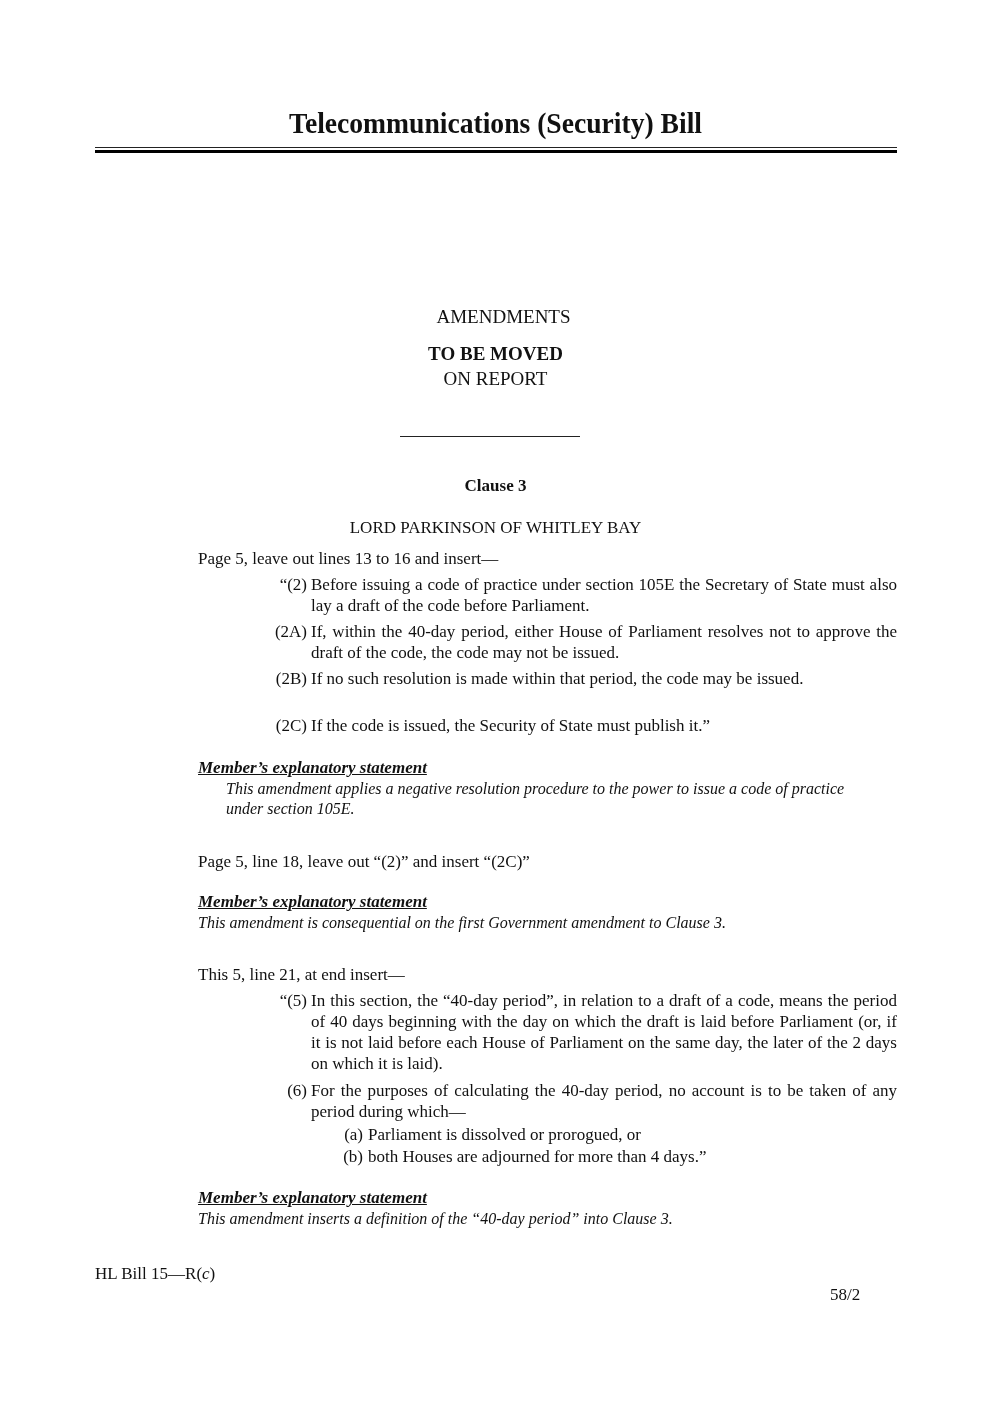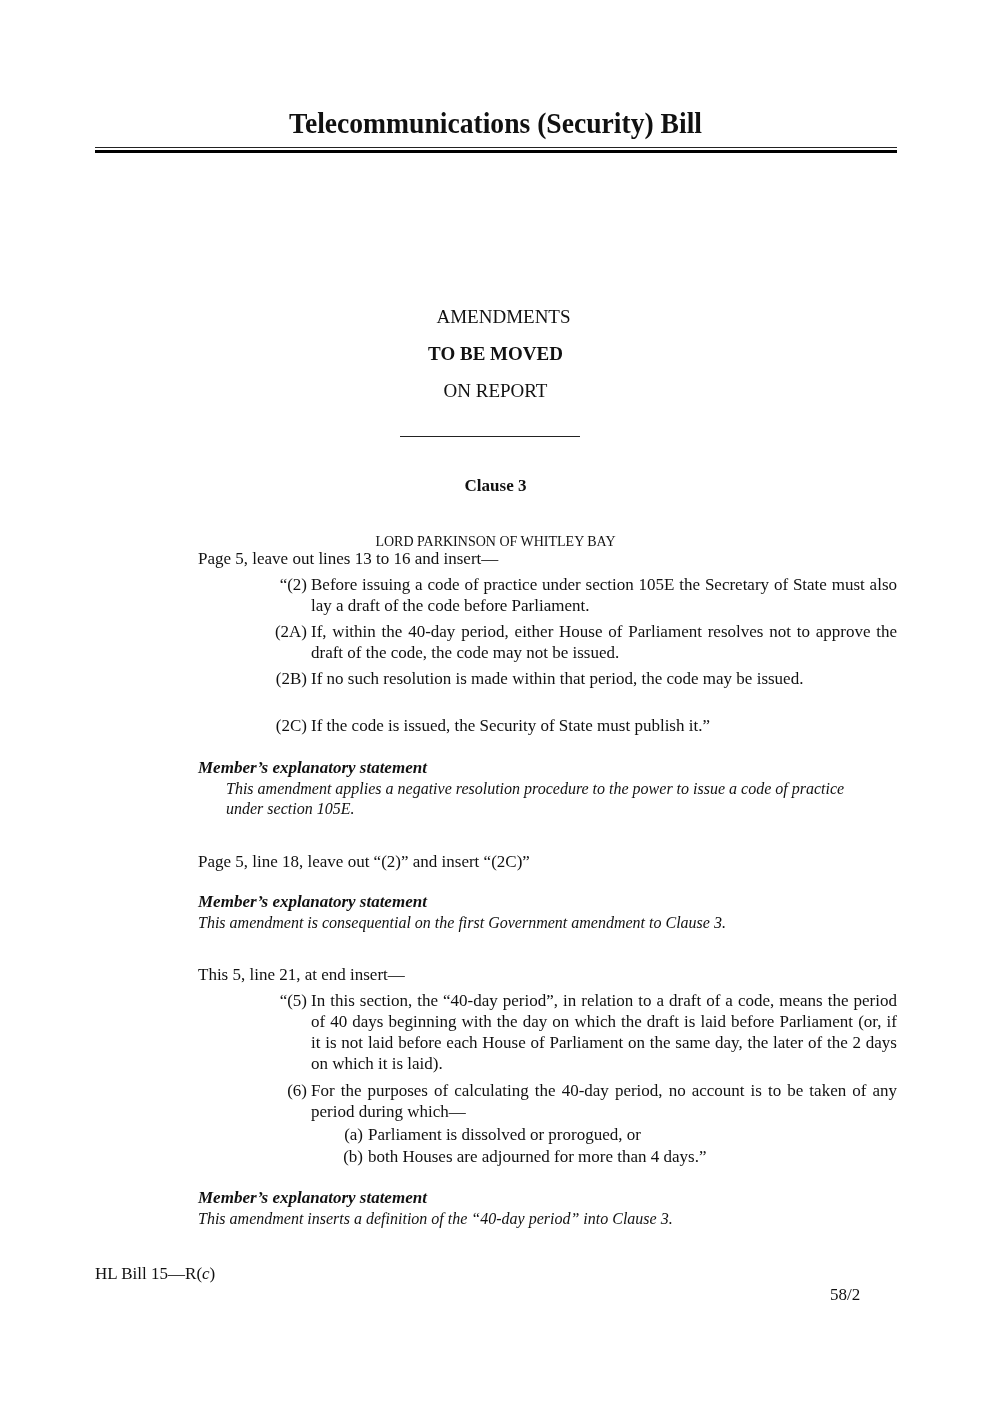--- a/index.html
+++ b/index.html
@@ -8,39 +8,39 @@
     .title { left: 0; width: 991px; top: 106px; text-align: center; font-weight: bold; font-size: 30px; letter-spacing: 0px; transform: scaleX(0.92); transform-origin: center; }
     .rule-thin { left: 95px; width: 802px; top: 147px; height: 1px; background: #222; }
     .rule-thick { left: 95px; width: 802px; top: 150px; height: 3px; background: #000; }
     .centered { left: 0; width: 991px; text-align: center; font-size: 19px; }
     .short-rule { left: 400px; width: 180px; top: 436px; height: 1px; background: #222; }
     .clause { font-weight: bold; font-size: 17px; }
     .para { left: 198px; font-size: 17px; line-height: 21px; }
     .sub { font-size: 17px; line-height: 21px; }
     .sub .num { position: absolute; text-align: right; width: 60px; left: -64px; top: 0; }
     .sub .txt { text-align: justify; text-align-last: left; }
-    .statement-h { left: 198px; font-size: 17px; font-weight: bold; font-style: italic; }
+    .statement-h { left: 198px; font-size: 17px; font-weight: bold; font-style: italic; text-decoration: underline; }
     .statement-b { left: 198px; width: 660px; font-size: 16px; font-style: italic; line-height: 20px; }
     .footer { font-size: 17px; }
   </style>
 </head>
 <body>
 
 <div>
   <div class="abs title">Telecommunications (Security) Bill</div>
   <div class="abs rule-thin"></div>
   <div class="abs rule-thick"></div>
 
   <div class="abs centered" style="top:306px;padding-left:8px;">AMENDMENTS</div>
   <div class="abs centered" style="top:343px;font-weight:bold;">TO BE MOVED</div>
-  <div class="abs centered" style="top:380px;">ON REPORT</div>
+  <div class="abs centered" style="top:368px;">ON REPORT</div>
   <div class="abs short-rule"></div>
 
   <div class="abs centered clause" style="top:476px;">Clause 3</div>
-  <div class="abs centered" style="top:518px; font-size:14px;margin-top:16px;">LORD PARKINSON OF WHITLEY BAY</div>
+  <div class="abs centered" style="top:518px; font-size:17px;">LORD PARKINSON OF WHITLEY BAY</div>
 
   <div class="abs para" style="top:548px;">Page 5, leave out lines 13 to 16 and insert—</div>
   <div class="abs sub" style="left:311px; width:586px; top:574px;">
     <span class="num">“(2)</span>
     <div class="txt">Before issuing a code of practice under section 105E the Secretary of State must also lay a draft of the code before Parliament.</div>
   </div>
   <div class="abs sub" style="left:311px; width:586px; top:621px;">
     <span class="num">(2A)</span>
     <div class="txt">If, within the 40-day period, either House of Parliament resolves not to approve the draft of the code, the code may not be issued.</div>
   </div>

